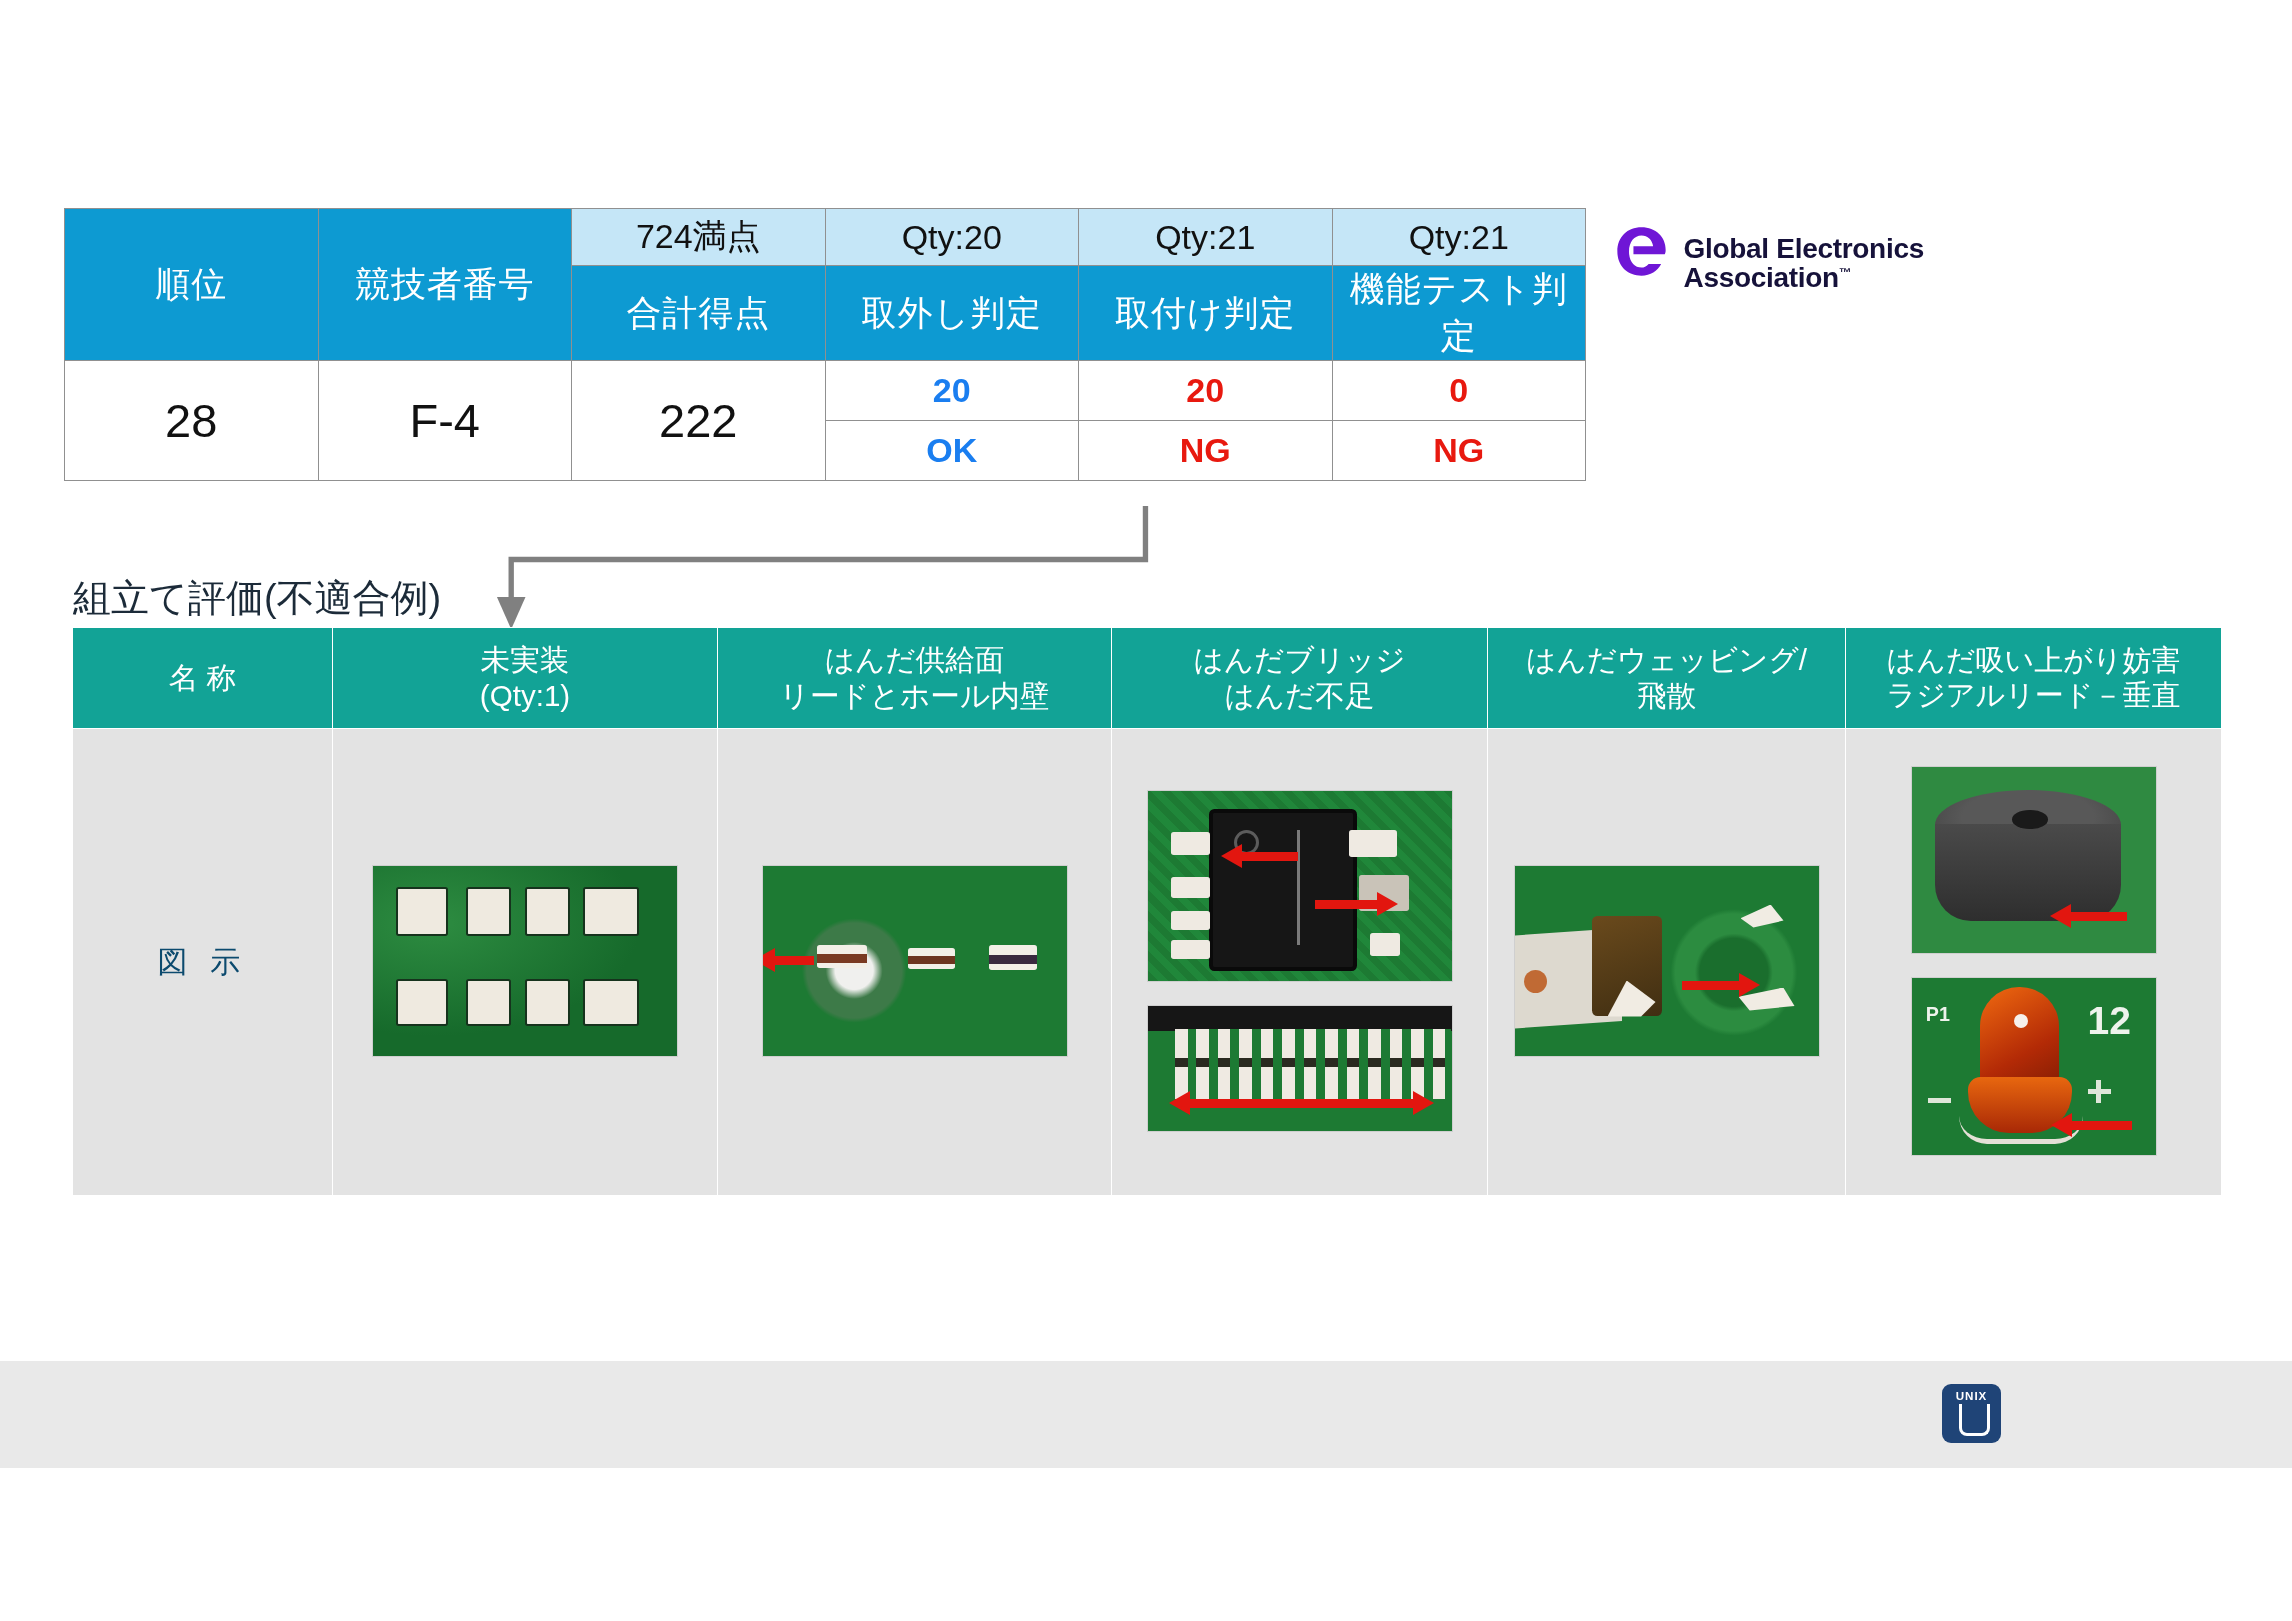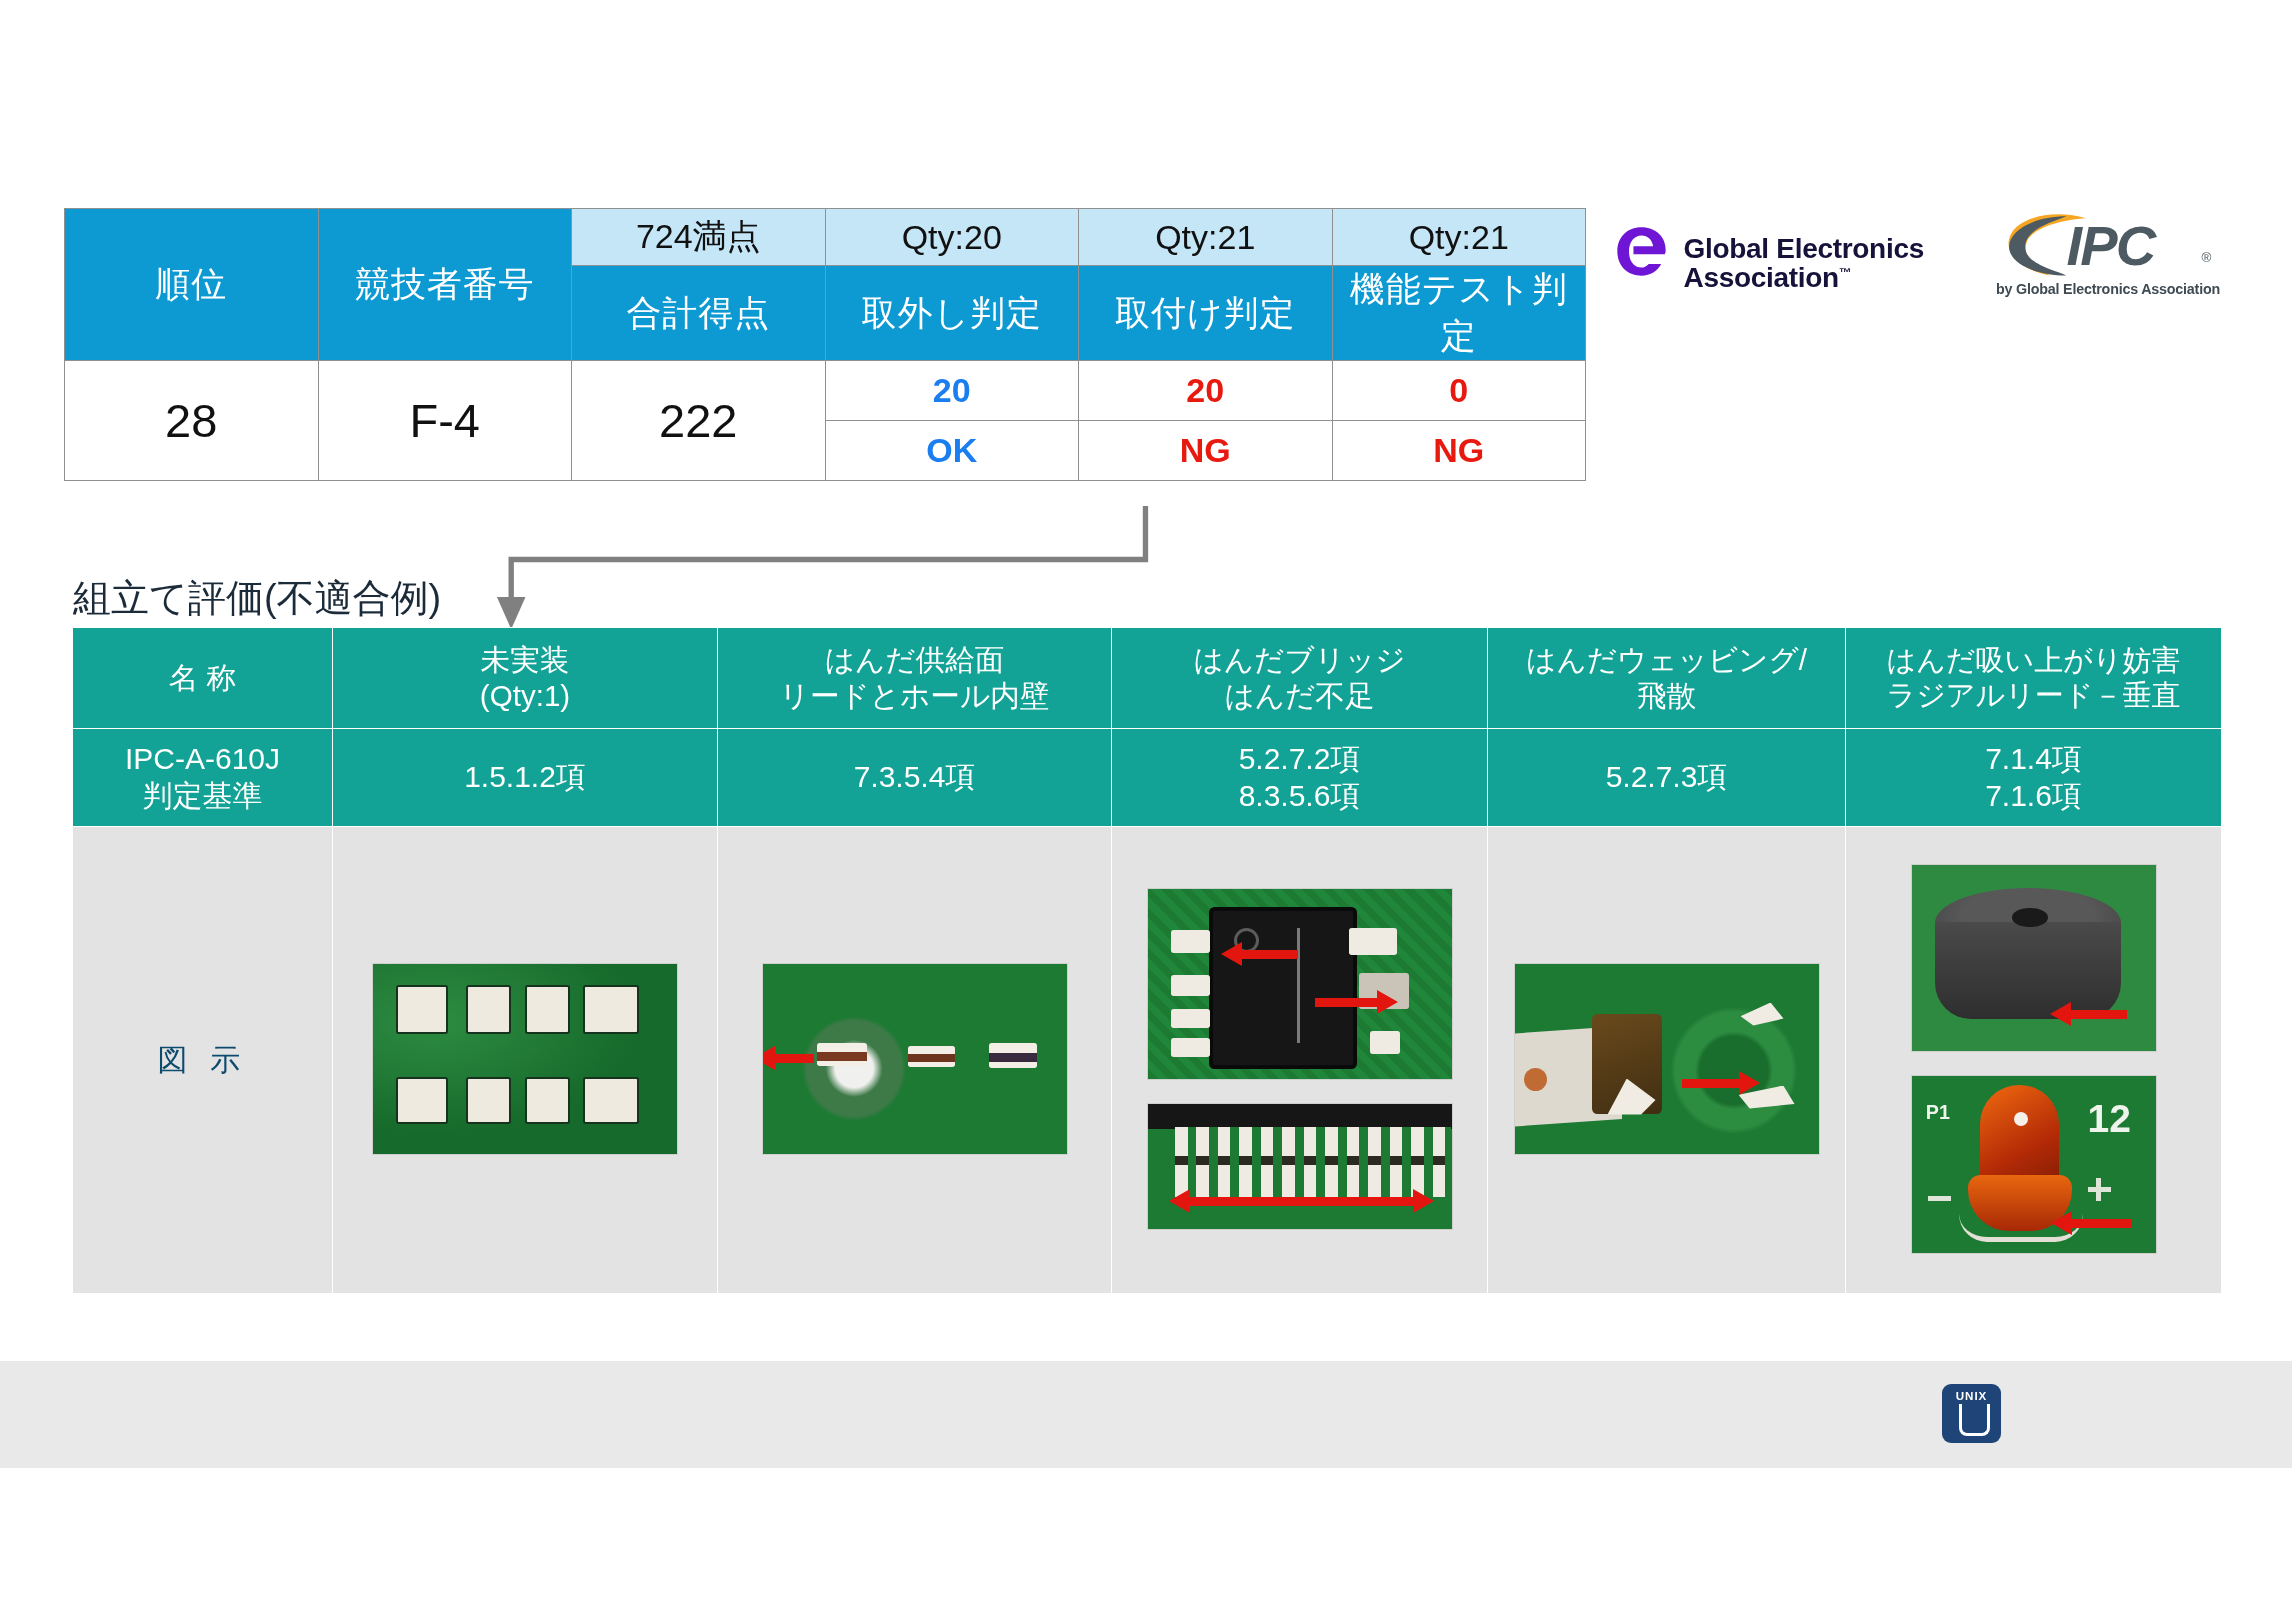--- a/index.html
+++ b/index.html
@@ -177,31 +177,20 @@
                  C25 51 19 44 19 33 C19 22 25 15 33 15 C40 15 45 20 46 27 L24 27 L24 36 L59 36
                  C60 34 60 33 60 31 C60 17 49 6 33 6 Z" fill="#6f16d6"></path>
       </svg>
     </span>
     <span class="gea-text">
       <div class="gea-l1">Global Electronics</div>
       <div class="gea-l2"><span>Association</span><span class="gea-tm">™</span></div>
     </span>
   </div>
 
-  <div class="ipc-logo">
-    <div class="ipc-main">
-      <svg width="215" height="68" viewBox="0 0 240 76">
-        <path d="M96 8 C62 -2 22 6 12 26 C2 46 22 66 56 72 C36 62 24 48 30 34 C36 20 64 10 96 8 Z" fill="#f5a623"></path>
-        <path d="M74 6 C38 6 10 22 10 40 C10 58 38 72 74 72 C62 66 28 60 28 40 C28 20 60 12 74 6 Z" fill="#4d5a61"></path>
-      </svg>
-      <span class="ipc-letters">IPC</span>
-      <span class="ipc-reg">®</span>
-    </div>
-    <div class="ipc-sub">by Global Electronics Association</div>
-  </div>
 
 </div>
 
 <div class="section-title">組立て評価(不適合例)</div>
 
 <div class="connector">
   <svg width="716" height="134" viewBox="0 0 800 150">
     <polyline points="780,10 780,70 70,70 70,118" fill="none" stroke="#808080" stroke-width="6"></polyline>
     <polygon points="70,148 54,112 86,112" fill="#808080"></polygon>
   </svg>
@@ -237,43 +226,20 @@
     <td class="dt-head">
       <div>はんだウェッビング/</div>
       <div>飛散</div>
     </td>
     <td class="dt-head small">
       <div>はんだ吸い上がり妨害</div>
       <div>ラジアルリード－垂直</div>
     </td>
   </tr>
 
-  <tr>
-    <td class="dt-crit">
-      <div>IPC-A-610J</div>
-      <div>判定基準</div>
-    </td>
-    <td class="dt-crit">
-      <div>1.5.1.2項</div>
-    </td>
-    <td class="dt-crit">
-      <div>7.3.5.4項</div>
-    </td>
-    <td class="dt-crit">
-      <div>5.2.7.2項</div>
-      <div>8.3.5.6項</div>
-    </td>
-    <td class="dt-crit">
-      <div>5.2.7.3項</div>
-    </td>
-    <td class="dt-crit">
-      <div>7.1.4項</div>
-      <div>7.1.6項</div>
-    </td>
-  </tr>
 
   <tr>
 
     <td class="dt-photo-label">図 示</td>
 
     <td class="dt-photo">
       <div class="photo-wrap">
         <div class="photo pcb" style="width:304px;height:190px;">
           <div style="position:absolute;inset:0;background:
                radial-gradient(ellipse at 20% 30%,#2d8c41 0%,#166a2b 60%),

